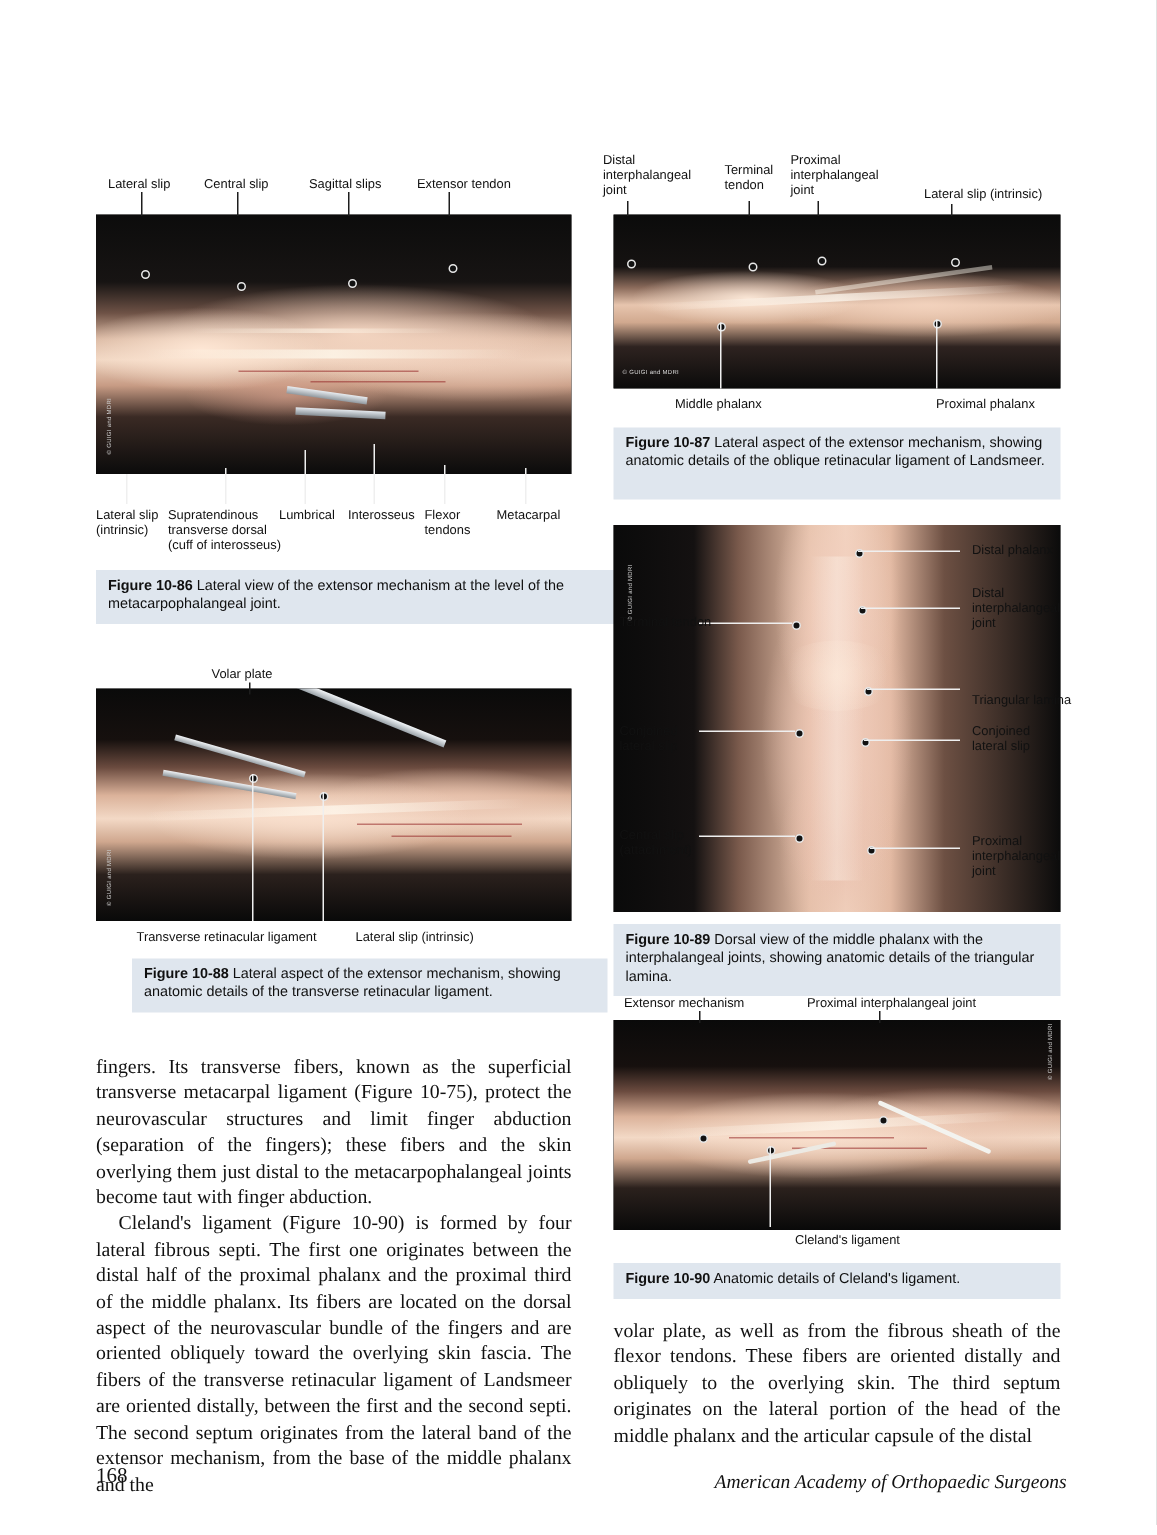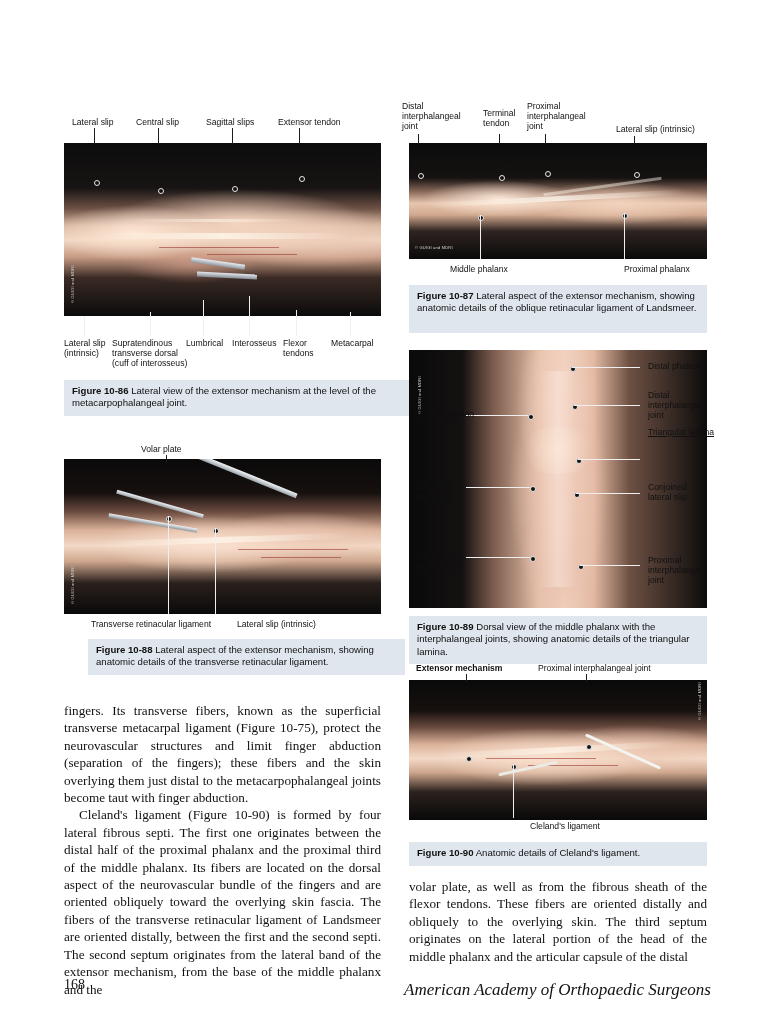--- a/index.html
+++ b/index.html
@@ -102,21 +102,21 @@
     font-family: "Liberation Serif", serif;
     font-size: 14px;
     color: #111;
   }
   .pubmark {
     position: absolute;
     right: 60px;
     top: 980px;
     font-family: "Liberation Serif", serif;
     font-style: italic;
-    font-size: 17px;
+    font-size: 13px;
     color: #111;
   }
 
   
   .tissue1 {
     position: absolute; inset: 0;
     background:
       radial-gradient(120px 40px at 22% 52%, rgba(255,232,214,0.95), rgba(255,232,214,0) 70%),
       radial-gradient(180px 46px at 55% 46%, rgba(246,216,196,0.92), rgba(246,216,196,0) 72%),
       radial-gradient(150px 40px at 80% 55%, rgba(236,202,182,0.85), rgba(236,202,182,0) 75%),
@@ -301,21 +301,21 @@
     <div class="lead w" style="left:576px; top:493px; width:64px; height:1px;"></div>
     <div class="lead w" style="left:580px; top:565px; width:60px; height:1px;"></div>
     <div class="lead w" style="left:466px; top:415px; width:62px; height:1px;"></div>
     <div class="lead w" style="left:466px; top:487px; width:64px; height:1px;"></div>
     <div class="lead w" style="left:466px; top:557px; width:64px; height:1px;"></div>
 
     <div class="lbl" style="left:648px; top:361px;">Distal phalanx</div>
     <div class="lbl" style="left:648px; top:390px;">Distal
 interphalangeal
 joint</div>
-    <div class="lbl" style="left:648px; top:427px;text-decoration:underline;">Triangular lamina</div>
+    <div class="lbl" style="left:648px; top:461px;">Triangular lamina</div>
     <div class="lbl" style="left:648px; top:482px;">Conjoined
 lateral slip</div>
     <div class="lbl" style="left:648px; top:555px;">Proximal
 interphalangeal
 joint</div>
 
     <div class="lbl" style="left:413px; top:409px;">Terminal tendon</div>
     <div class="lbl" style="left:413px; top:482px;">Conjoined
 lateral slip</div>
     <div class="lbl" style="left:413px; top:551px;">Central slip
@@ -332,21 +332,21 @@
       <div class="tissue4"></div>
       <div style="position:absolute;left:10%;top:48%;width:80%;height:6px;background:linear-gradient(90deg,rgba(255,248,236,0.0),rgba(255,250,240,0.65),rgba(255,248,236,0.0));transform:rotate(-3deg);"></div>
       <div class="vein" style="left:26%;top:56%;width:110px;"></div>
       <div class="vein" style="left:40%;top:61%;width:90px;"></div>
 
       <div style="position:absolute;left:58%;top:50%;width:82px;height:3px;border-radius:2px;background:#f3f3ef;transform:rotate(24deg);"></div>
       <div style="position:absolute;left:30%;top:62%;width:60px;height:3px;border-radius:2px;background:#eceae4;transform:rotate(-12deg);"></div>
       <div class="credit" style="left:288px; top:40px;">© GUIGI and MDRI</div>
     </div>
 
-    <div class="lbl" style="left:416px; top:663px;font-weight:bold;">Extensor mechanism</div>
+    <div class="lbl" style="left:416px; top:663px;">Extensor mechanism</div>
     <div class="lead" style="left:466px; top:674px; width:1px; height:8px;"></div>
     <div class="lbl" style="left:538px; top:663px;">Proximal interphalangeal joint</div>
     <div class="lead" style="left:586px; top:674px; width:1px; height:8px;"></div>
 
     <div class="dot" style="left:466px; top:756px;"></div>
     <div class="dot" style="left:586px; top:744px;"></div>
     <div class="dot" style="left:511px; top:764px;"></div>
     <div class="lead w" style="left:513px; top:764px; width:1px; height:54px;"></div>
 
     <div class="lbl" style="left:530px; top:821px;">Cleland's ligament</div>

